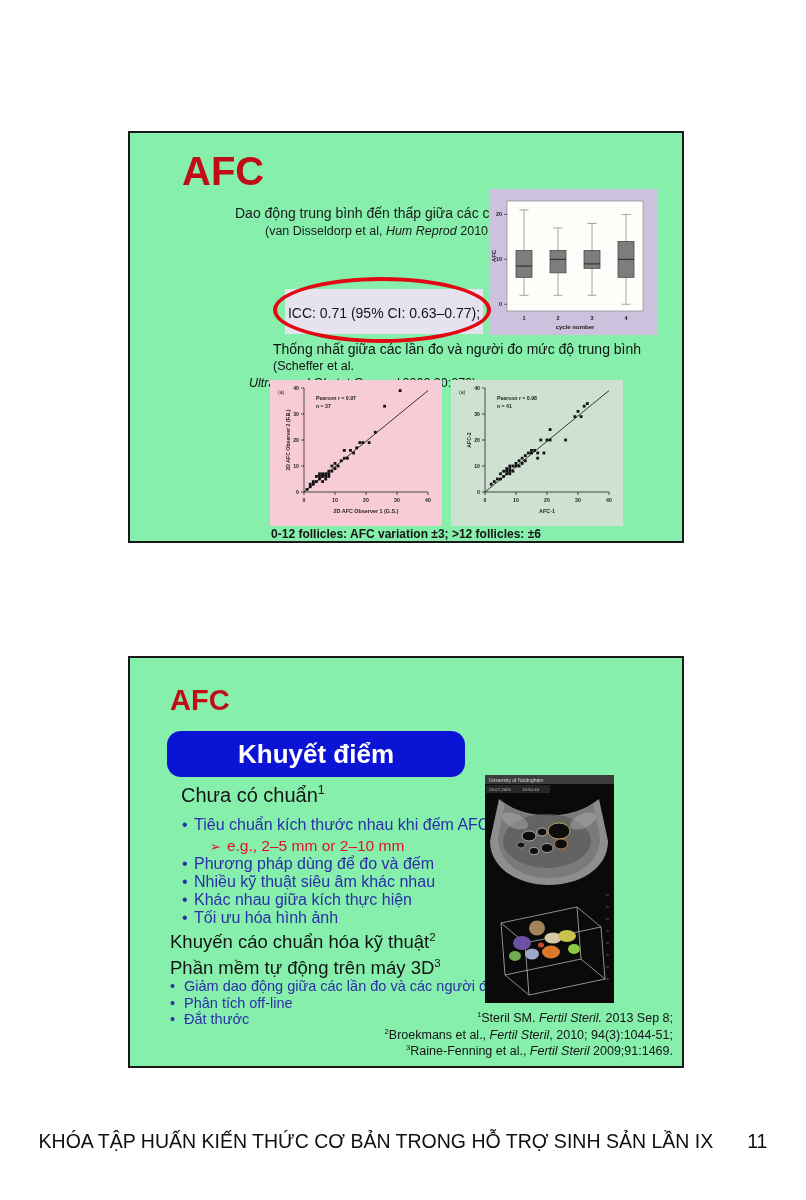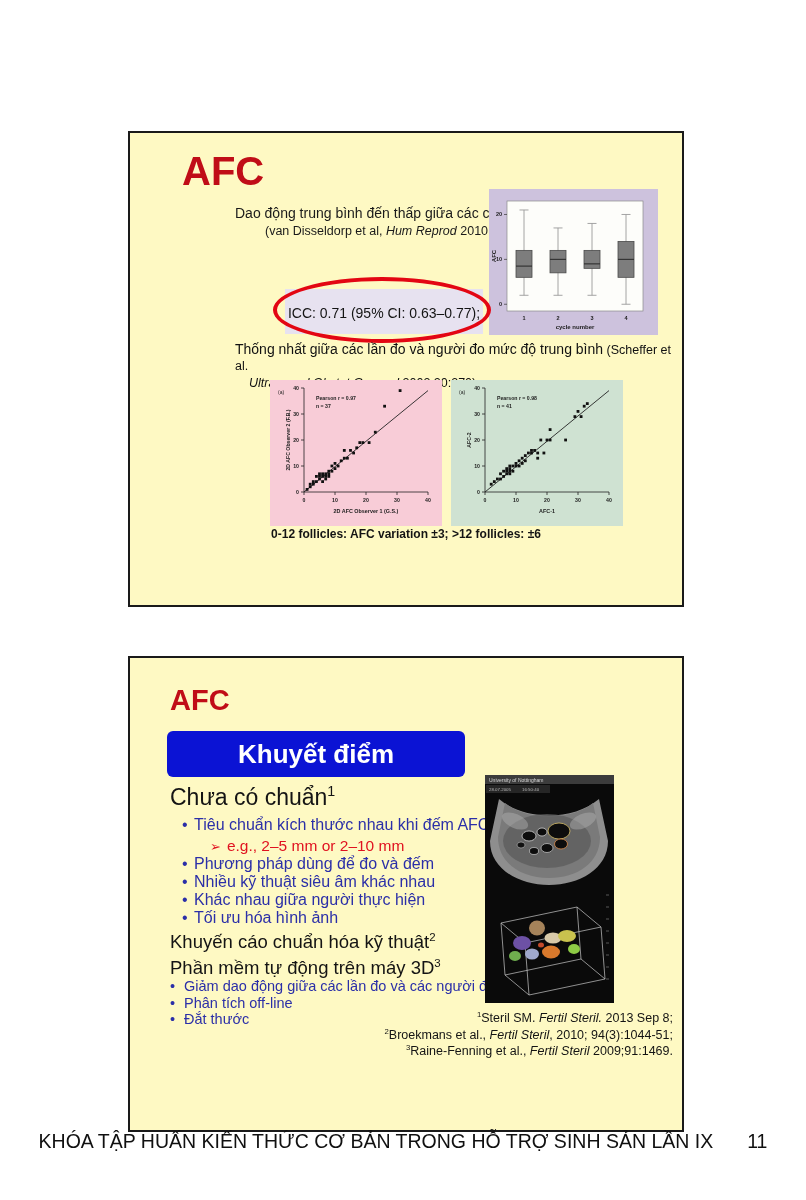--- a/index.html
+++ b/index.html
@@ -4,22 +4,22 @@
 <style>
   * { margin:0; padding:0; box-sizing:border-box; }
   html,body { background:#ffffff; }
   body {
     width:806px; height:1200px; position:relative; overflow:hidden;
     font-family:"Liberation Sans","DejaVu Sans",sans-serif; color:#111;
   }
   .page { position:absolute; inset:0; background:#fff; }
 
   
-  .slide { position:absolute; left:128px; width:556px; height:476px;
-           background:#fef9c3; border:2px solid #1a1a1a; }
+  .slide { position:absolute; left:128px; width:556px; height:412px;
+           background:#86efac; border:2px solid #1a1a1a; }
   .slide1 { top:131px; }
   .slide2 { top:656px; }
 
   .afc-title { position:absolute; color:#c00d17; font-weight:bold; letter-spacing:0; }
   .slide1 .afc-title { left:52px; top:16px; font-size:40px; }
   .slide2 .afc-title { left:40px; top:26px; font-size:29px; }
 
   
   .para1 { position:absolute; left:105px; top:72px; }
   .para1 .l1 { font-size:14px; color:#1a1a1a; }
@@ -29,39 +29,39 @@
                    background:#cdc2dd; }
   .boxplot-panel svg { width:100%; height:100%; display:block; }
 
   .icc-box { position:absolute; left:155px; top:156px; width:198px; height:45px;
              background:#e7e2f0; text-align:center; font-size:14px; line-height:21px;
              padding-top:14px; color:#141414; }
   .red-ellipse { position:absolute; left:143px; top:144px; width:218px; height:66px;
                  border:4px solid #e30613; border-radius:50%; pointer-events:none; }
 
   .para2 { position:absolute; left:105px; top:208px; }
-  .para2 .l1 { font-size:14px; }
+  .para2 .l1 { font-size:14px;margin-left:38px; }
   .para2 .l1 .cit { font-size:12.5px; }
   .para2 .l2 { font-size:12.5px; padding-left:14px; margin-top:3px; }
   .it { font-style:italic; }
 
   .scatter-panel { position:absolute; top:247px; width:172px; height:146px; }
   .scatter-pink  { left:140px; background:#f8ccd7; }
   .scatter-green { left:321px; background:#cfe2d2; }
   .scatter-panel svg { width:100%; height:100%; display:block; }
 
   .bottom-note { position:absolute; left:0; right:0; top:394px; text-align:center;
                  font-weight:bold; font-size:12px; color:#141414; }
 
   
   .banner { position:absolute; left:37px; top:73px; width:298px; height:46px;
-            background:#0b13d4; border-radius:6px; color:#fff; font-weight:bold;
+            background:#0b13d4; border-radius:14px; color:#fff; font-weight:bold;
             font-size:26px; display:flex; align-items:center; justify-content:center; }
   .h-black { position:absolute; left:40px; color:#141414; }
-  .h1 { top:126px; font-size:23px; }
+  .h1 { top:126px; font-size:20px;margin-left:11px; }
   .h2 { top:273px; font-size:18.5px; }
   .h3 { top:299px; font-size:18.5px; }
   sup { font-size:62%; vertical-align:super; line-height:0; }
 
   .blt { position:absolute; left:52px; color:#2b2fa8; font-size:16px; }
   .blt .dot { display:inline-block; width:12px; color:#2b2fa8; }
   .redsub { position:absolute; left:80px; color:#e01220; font-size:15.5px; }
   .redsub .arrow { display:inline-block; margin-right:6px; font-size:13px; }
   .sblt { position:absolute; left:40px; color:#2b2fa8; font-size:14.5px; }
   .sblt .dot { display:inline-block; width:14px; }
@@ -287,21 +287,21 @@
     <div class="afc-title">AFC</div>
 
     <div class="banner">Khuyết điểm</div>
 
     <div class="h-black h1"><span>Chưa có chuẩn</span><sup>1</sup></div>
 
     <div class="blt" style="top:158px"><span class="dot">•</span><span>Tiêu chuẩn kích thước nhau khi đếm AFC</span></div>
     <div class="redsub" style="top:179px"><span class="arrow">➢</span><span>e.g., 2–5 mm or 2–10 mm</span></div>
     <div class="blt" style="top:197px"><span class="dot">•</span><span>Phương pháp dùng để đo và đếm</span></div>
     <div class="blt" style="top:215px"><span class="dot">•</span><span>Nhiều kỹ thuật siêu âm khác nhau</span></div>
-    <div class="blt" style="top:233px"><span class="dot">•</span><span>Khác nhau giữa người thực hiện</span></div>
+    <div class="blt" style="top:233px"><span class="dot">•</span><span>Khác nhau giữa kích thực hiện</span></div>
     <div class="blt" style="top:251px"><span class="dot">•</span><span>Tối ưu hóa hình ảnh</span></div>
 
     <div class="h-black h2"><span>Khuyến cáo chuẩn hóa kỹ thuật</span><sup>2</sup></div>
     <div class="h-black h3"><span>Phần mềm tự động trên máy 3D</span><sup>3</sup></div>
 
     <div class="sblt" style="top:320px"><span class="dot">•</span><span>Giảm dao động giữa các lần đo và các người đo</span></div>
     <div class="sblt" style="top:337px"><span class="dot">•</span><span>Phân tích off-line</span></div>
     <div class="sblt" style="top:353px"><span class="dot">•</span><span>Đắt thước</span></div>
 
     <div class="us-figure">

